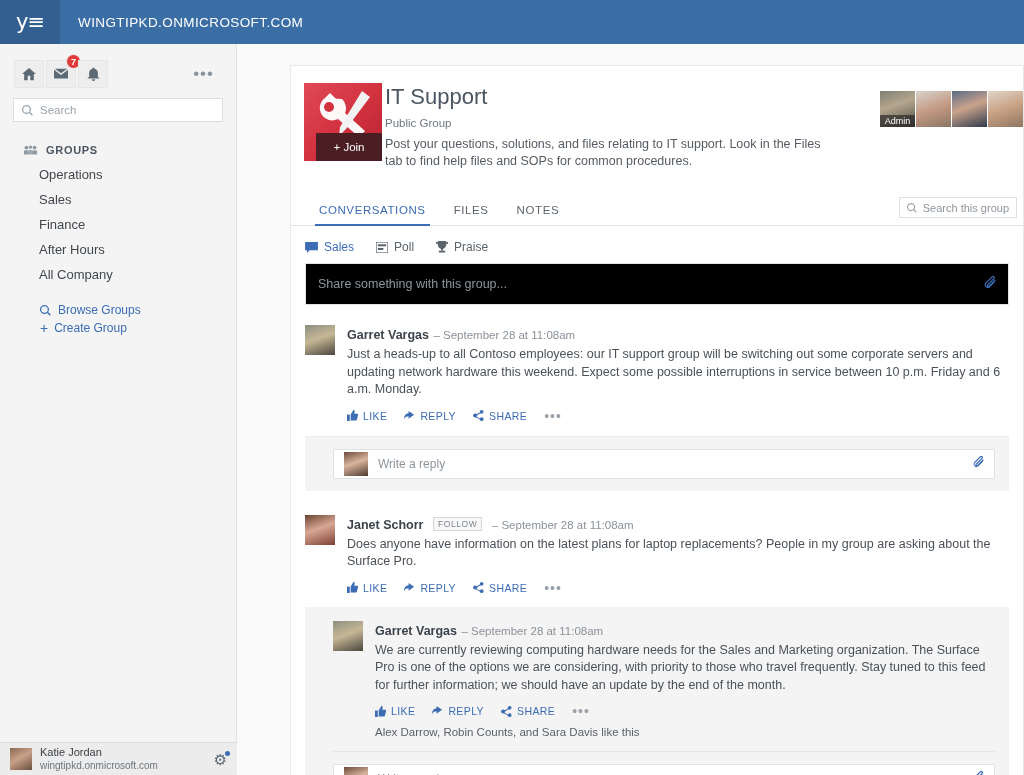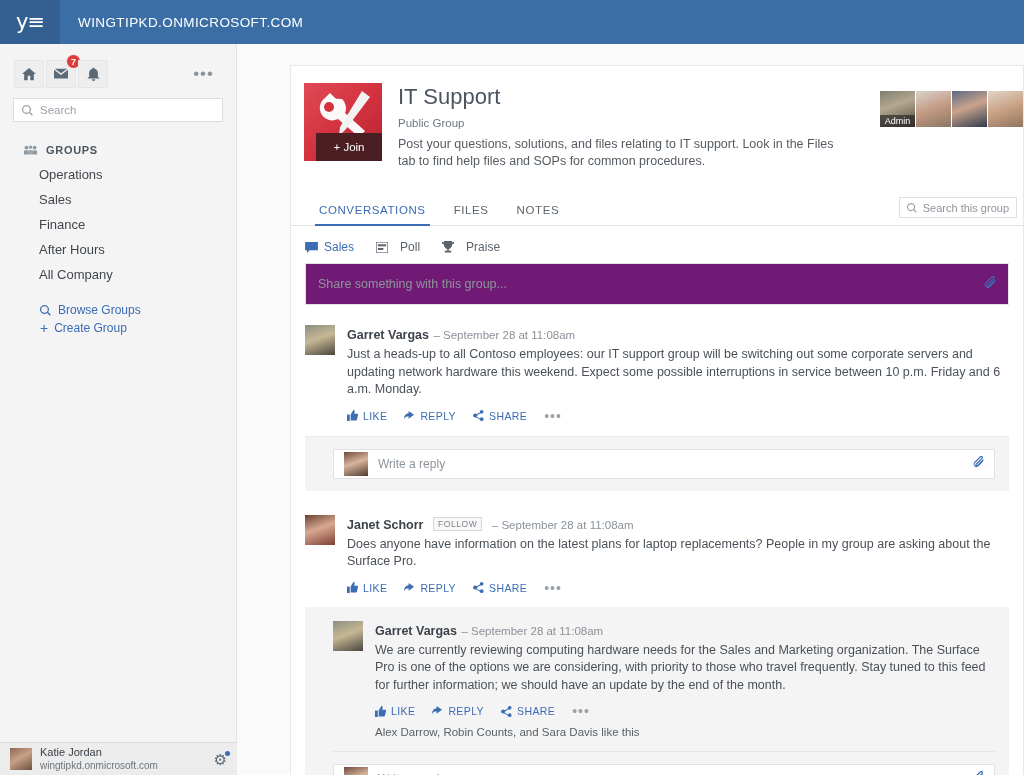--- a/index.html
+++ b/index.html
@@ -136,21 +136,21 @@
     width: 78px; height: 78px; flex: 0 0 auto;
     background: linear-gradient(135deg,#e04a56 0%,#d3323f 50%,#b82230 100%);
     position: relative; overflow: hidden;
   }
   .gtile svg { position: absolute; top: 6px; left: 8px; }
   .joinbar {
     position: absolute; bottom: 0; left: 12px; right: 0; height: 28px;
     background: #4a1e22; color: #fff;
     font-size: 11.5px; display: flex; align-items: center; justify-content: center;
   }
-  .ginfo { padding-left: 16px; padding-top: 1px; }
+  .ginfo { padding-left: 3px; padding-top: 1px; }
   .gname { font-size: 22px; color: #4b5560; font-weight: 400; line-height: 26px; }
   .gtype { font-size: 11.5px; color: #6f7780; margin-top: 7px; }
   .gdesc {
     font-size: 12.5px; color: #555c63; margin-top: 7px;
     line-height: 17px; max-width: 455px;
   }
 
   
   .members {
     position: absolute; top: 25px; right: 0;
@@ -191,25 +191,25 @@
   .tabsearch svg { fill: #9aa2a9; margin-right: 6px; }
   .tabsearch span { font-size: 11px; color: #8d959c; }
 
   
   .comp-tabs { display: flex; padding: 14px 0 0 14px; }
   .ctab {
     display: flex; align-items: center;
     margin-right: 22px; font-size: 12px; color: #3b6cb4;
   }
   .ctab svg { margin-right: 6px; fill: #3b6cb4; }
-  .ctab.muted { color: #5c646c; gap: 6px; }
+  .ctab.muted { color: #5c646c; }
   .ctab.muted svg { fill: #5c646c; }
   .composer {
     margin: 9px 14px 0 14px; height: 42px;
-    border: 1px solid #e2e2e2; background: #701a75;
+    border: 1px solid #e2e2e2; background: #000000;
     display: flex; align-items: center; padding: 0 12px;
   }
   .composer .ph { font-size: 12.5px; color: #8d959c; }
   .clip { margin-left: auto; }
   .clip svg { fill: #3b6cb4; }
 
   
   .post { padding: 20px 14px 0 14px; }
   .post-row { display: flex; }
   .pav { width: 30px; height: 30px; flex: 0 0 auto; margin-right: 12px; }

